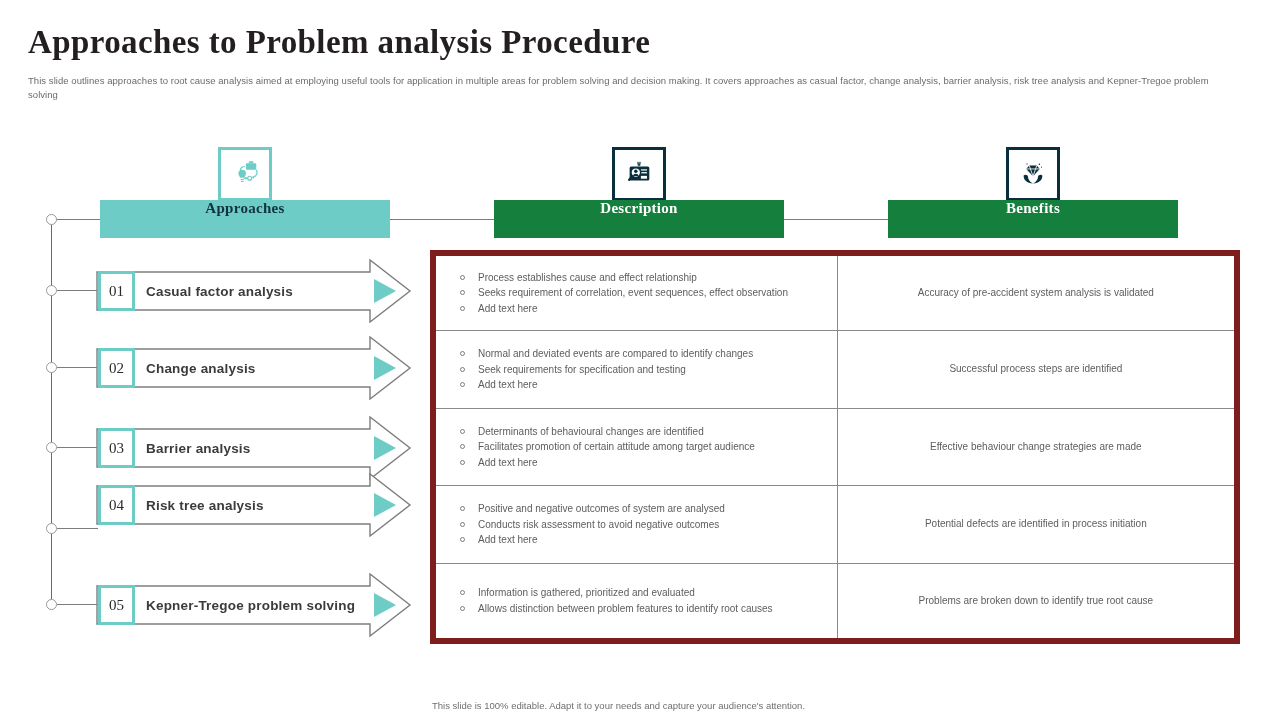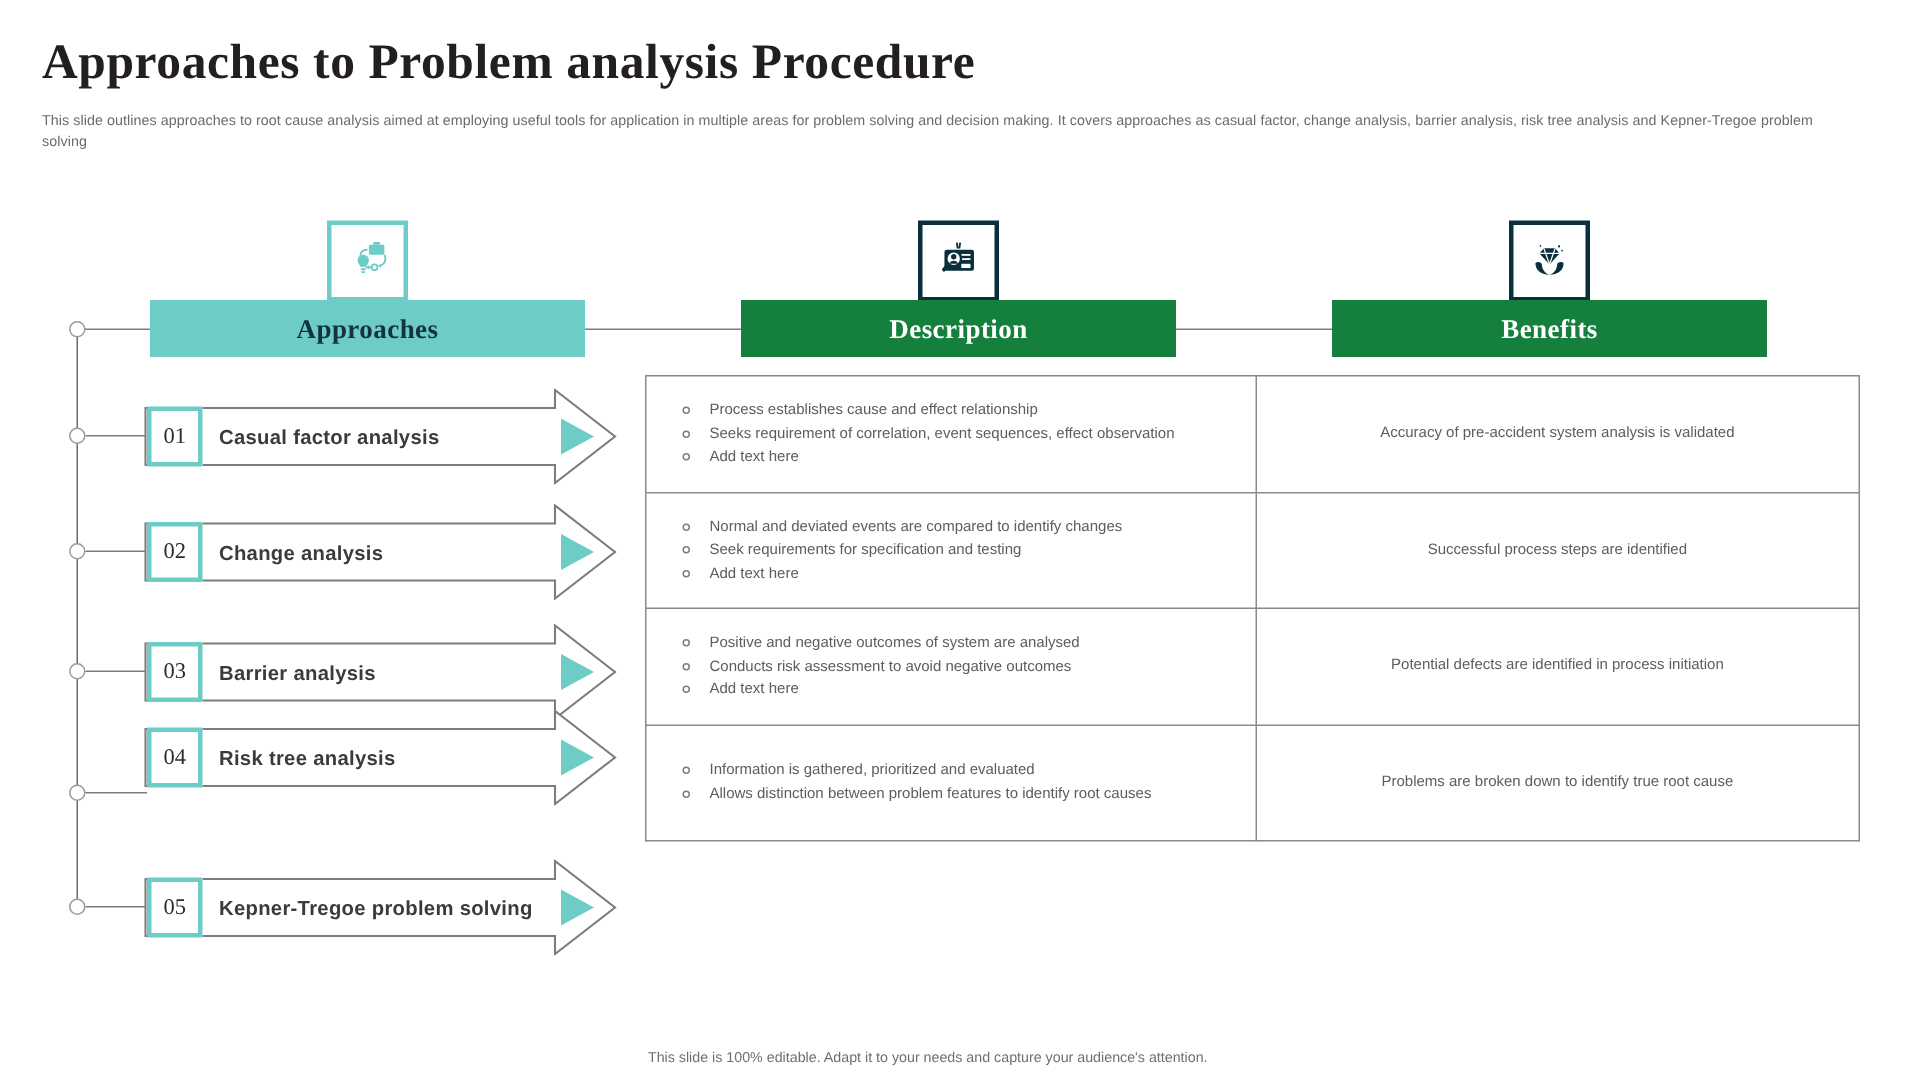--- a/index.html
+++ b/index.html
@@ -37,24 +37,24 @@
     line-height: 14px;
     color: #6b6b6b;
     letter-spacing: 0.05px;
   }
 
   
   .col-header {
     position: absolute;
     height: 38px;
     display: flex;
-    align-items: center;
+    align-items: flex-start;
     justify-content: center;
     font-family: "Liberation Serif", serif;
-    font-size: 18px;
+    font-size: 15px;
     font-weight: 700;
     letter-spacing: 0.3px;
   }
   .col-header.teal  { background: #6ECCC6; color: #12333f; }
   .col-header.navy  { background: #15803d; color: #ffffff; }
 
   #header-approaches  { left: 100px;  top: 200px; width: 290px; }
   #header-description { left: 494px;  top: 200px; width: 290px; }
   #header-benefits    { left: 888px;  top: 200px; width: 290px; }
 
@@ -159,21 +159,21 @@
     color: #3b3b3b;
     letter-spacing: 0.2px;
   }
 
   
   #detail-table {
     position: absolute;
     left: 430px;
     top: 250px;
     width: 810px;
-    border: 1px solid #7f1d1d;
+    border: 6px solid #7f1d1d;
     border-collapse: collapse;
     box-sizing: border-box;
     background: #ffffff;
   }
   #detail-table tr { height: 77.5px; }
   #detail-table td {
     border: 1px solid #8a8a8a;
     vertical-align: middle;
     box-sizing: border-box;
   }
@@ -363,20 +363,30 @@
           <li>Normal and deviated events are compared to identify changes</li>
           <li>Seek requirements for specification and testing</li>
           <li>Add text here</li>
         </ul>
       </td>
       <td class="benefit-cell">Successful process steps are identified</td>
     </tr>
     <tr>
       <td class="desc-cell">
         <ul class="bullets">
+          <li>Determinants of behavioural changes are identified</li>
+          <li>Facilitates promotion of certain attitude among target audience</li>
+          <li>Add text here</li>
+        </ul>
+      </td>
+      <td class="benefit-cell">Effective behaviour change strategies are made</td>
+    </tr>
+    <tr>
+      <td class="desc-cell">
+        <ul class="bullets">
           <li>Positive and negative outcomes of system are analysed</li>
           <li>Conducts risk assessment to avoid negative outcomes</li>
           <li>Add text here</li>
         </ul>
       </td>
       <td class="benefit-cell">Potential defects are identified in process initiation</td>
     </tr>
     <tr>
       <td class="desc-cell">
         <ul class="bullets">

